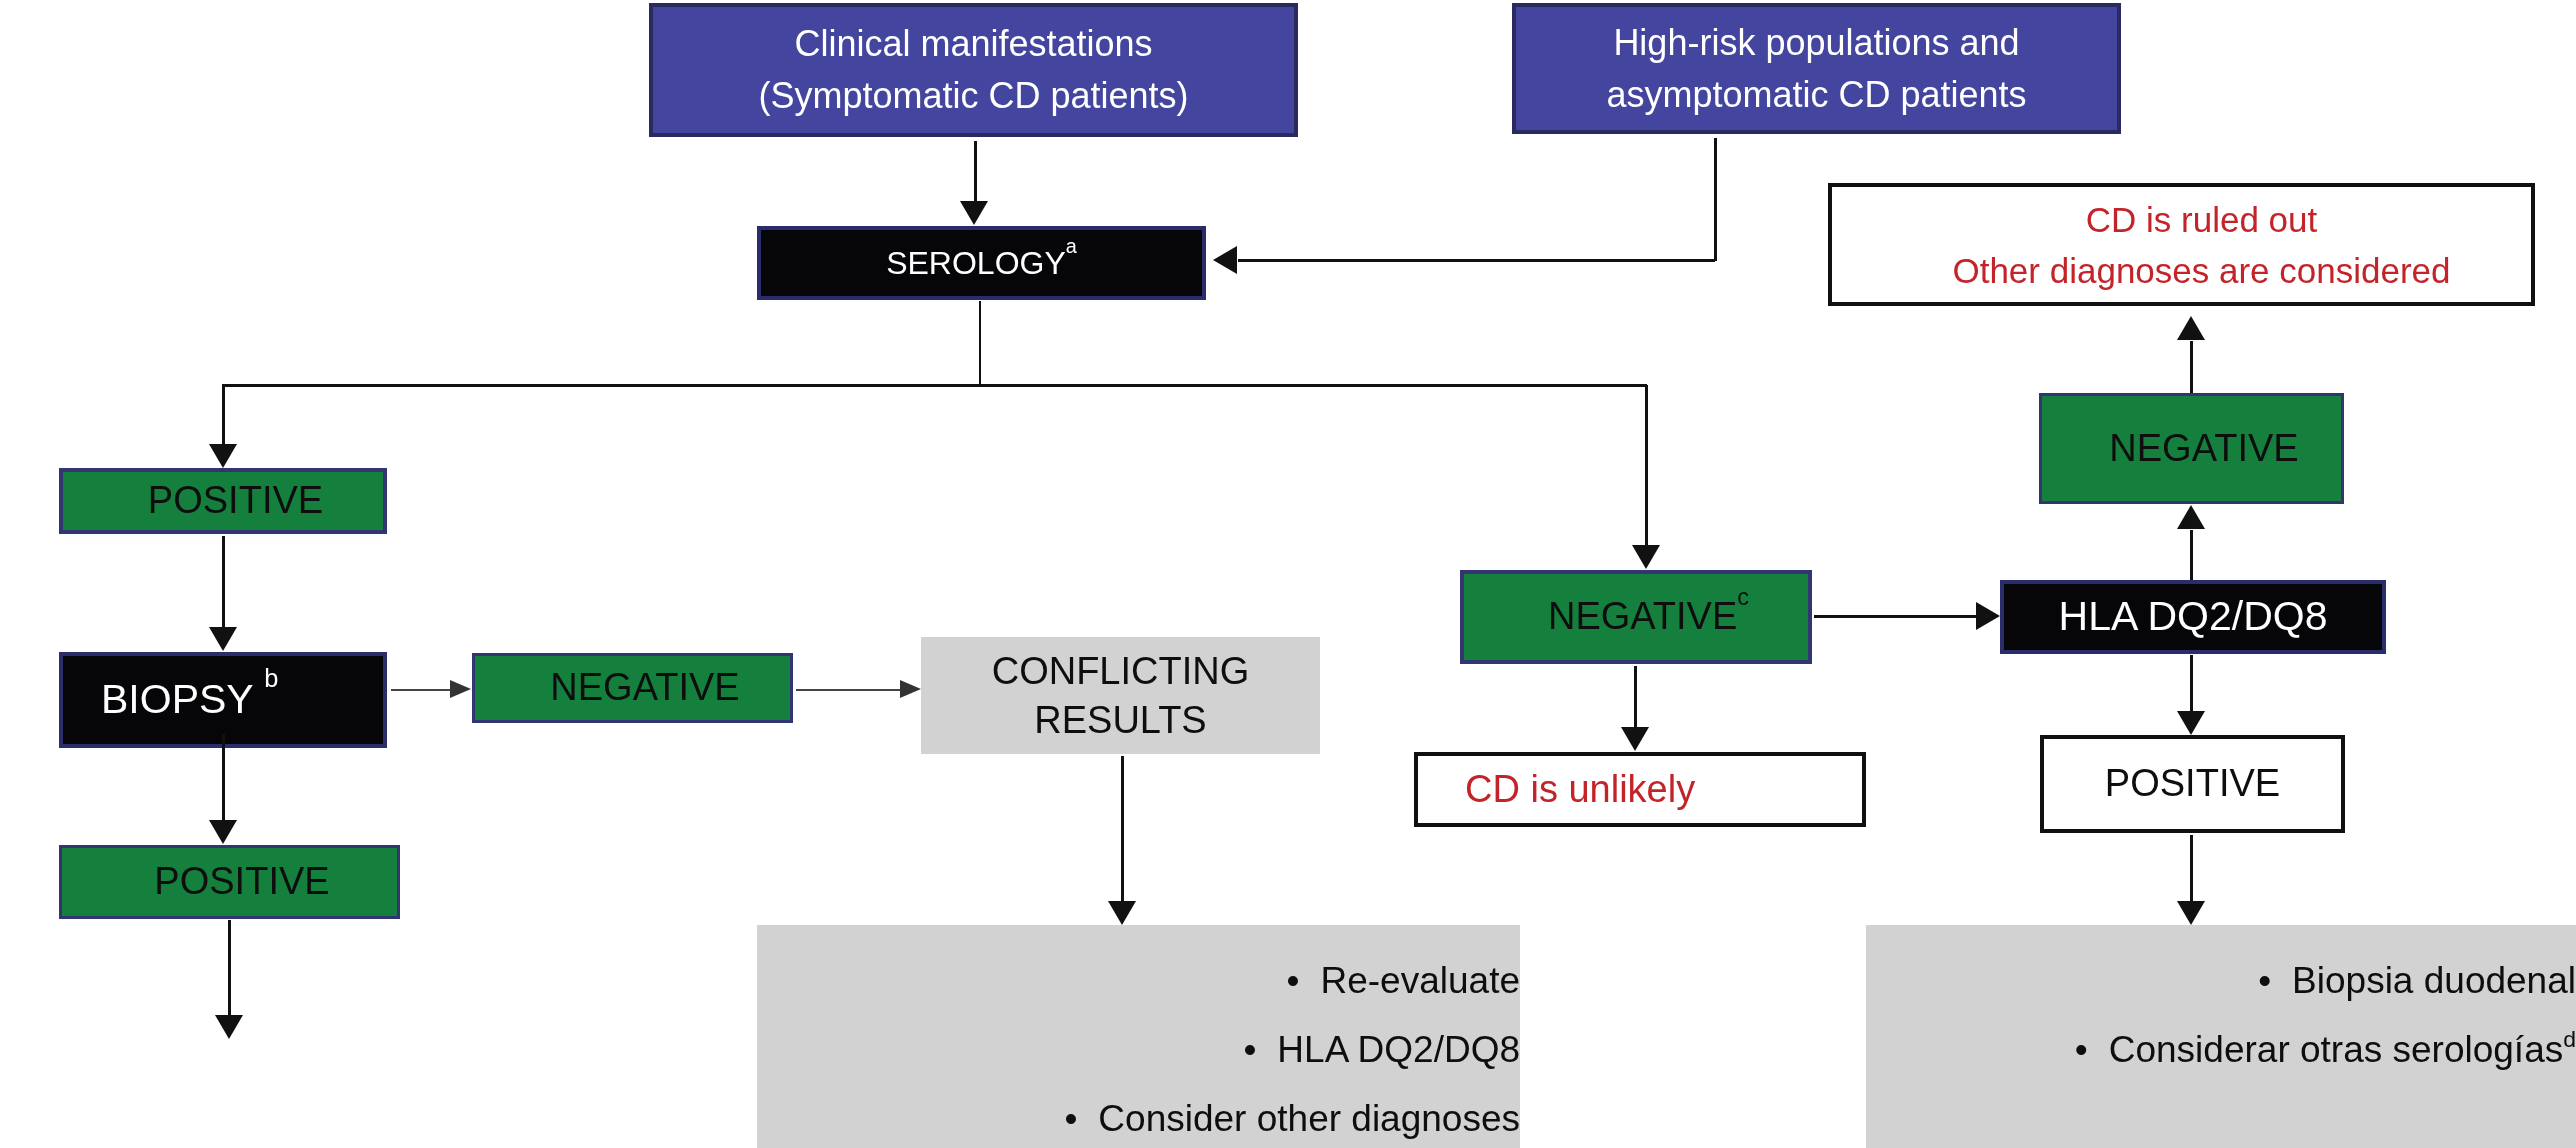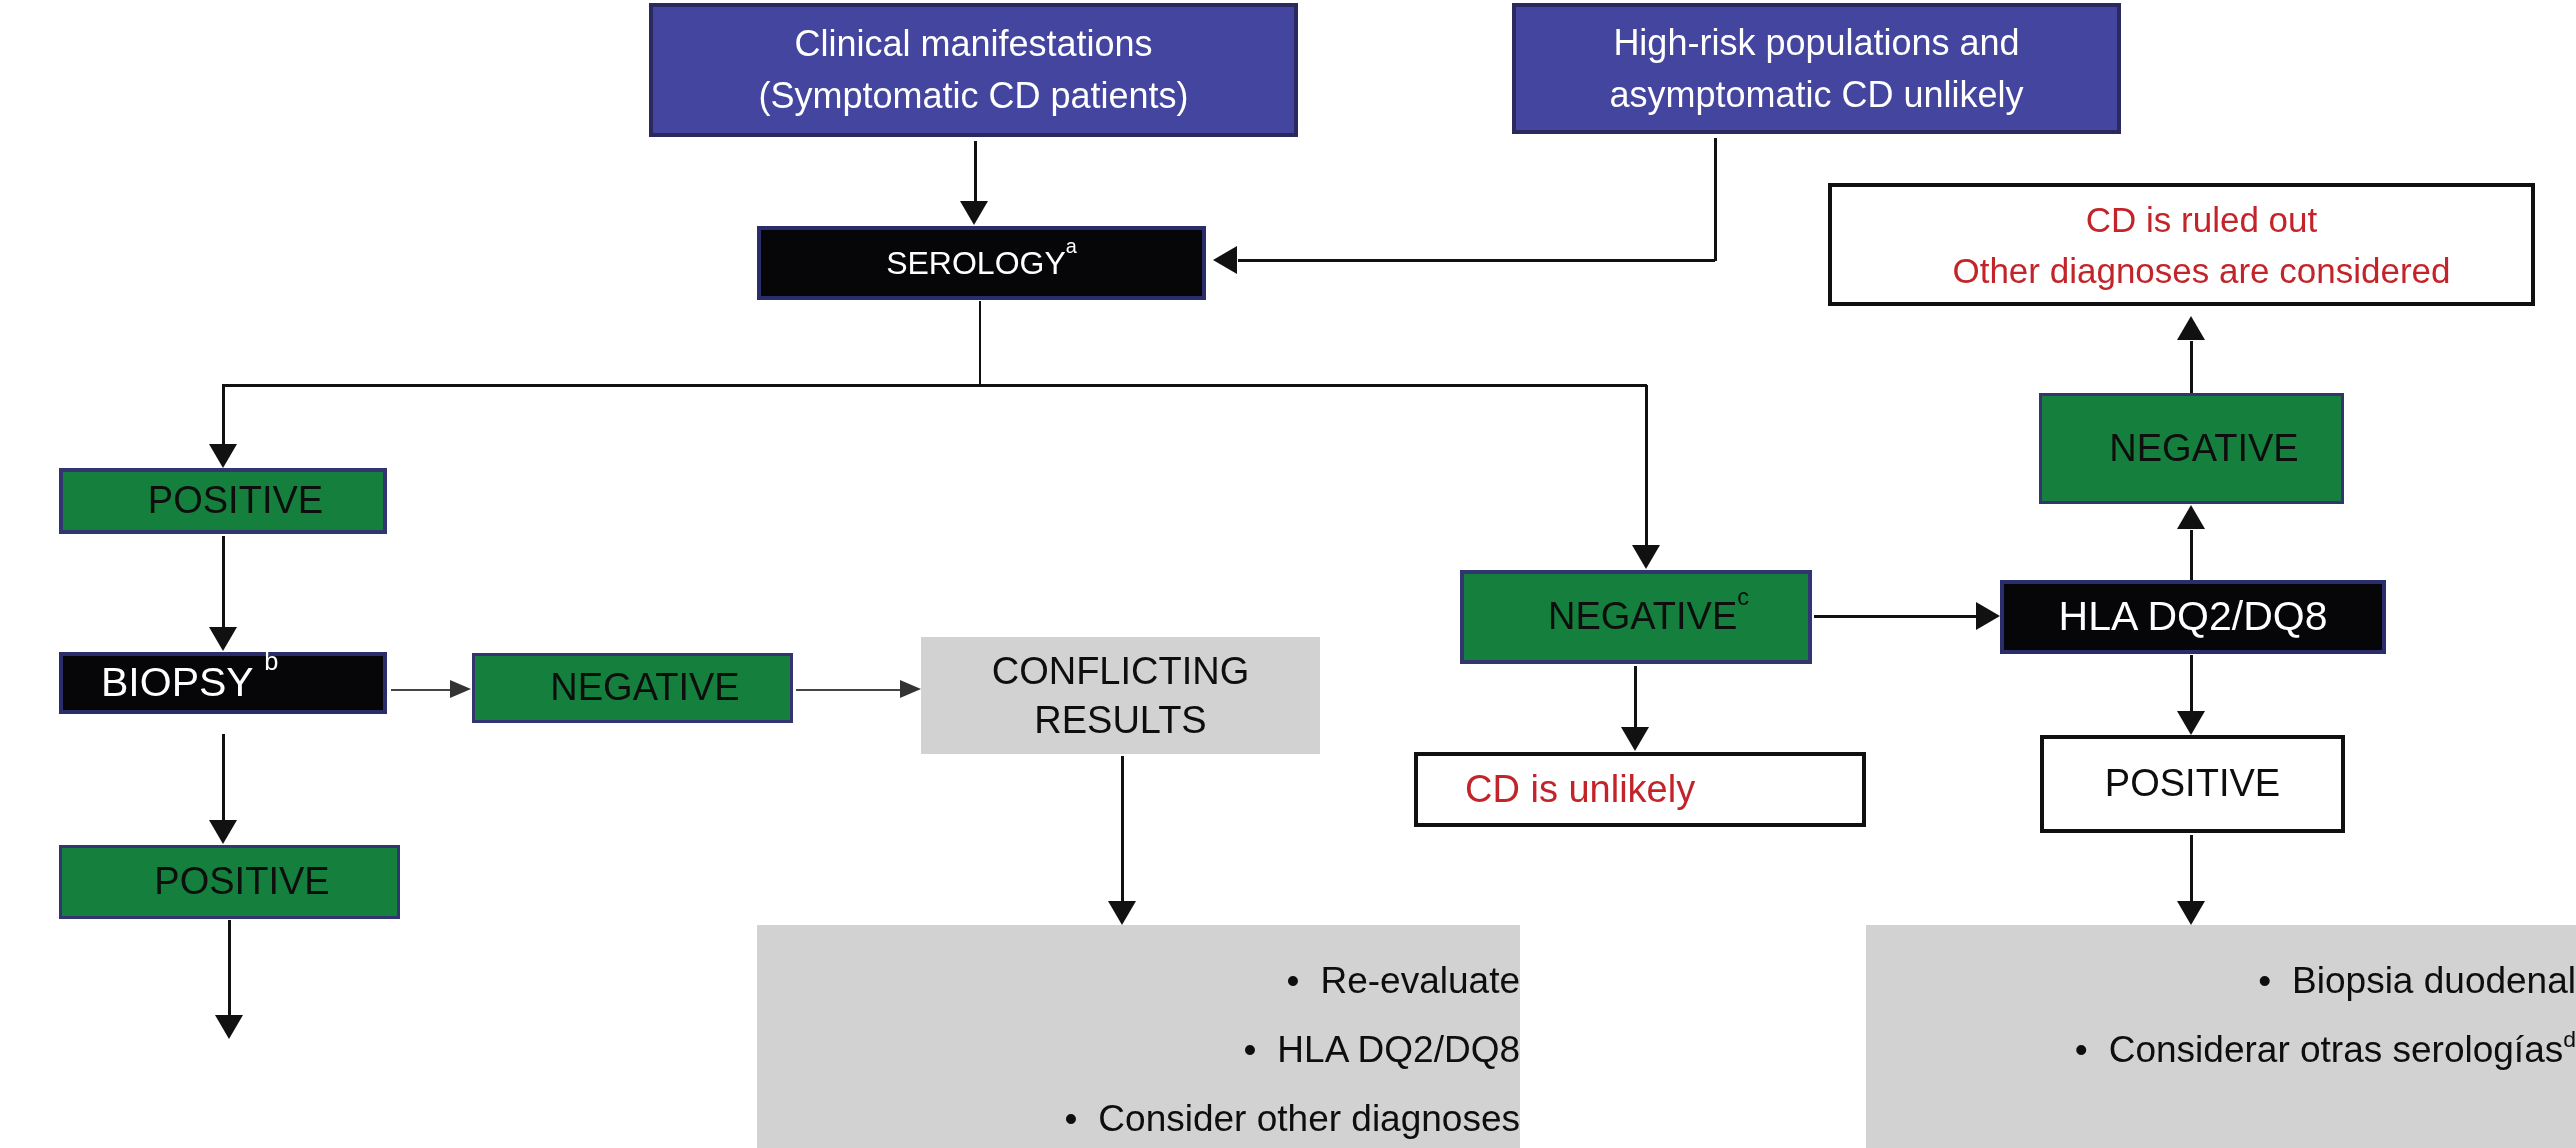--- a/index.html
+++ b/index.html
@@ -44,39 +44,39 @@
 
 <div id="canvas">
 
   <div class="node blue" style="left:649px;top:3.3px;width:649px;height:134px;">
     <div>Clinical manifestations</div>
     <div>(Symptomatic CD patients)</div>
   </div>
 
   <div class="node blue" style="left:1512px;top:3.3px;width:609px;height:131px;">
     <div>High-risk populations and</div>
-    <div>asymptomatic CD unlikely</div>
+    <div>asymptomatic CD patients</div>
   </div>
 
   <div class="node blackbox" style="left:757px;top:226px;width:449px;height:74px;font-size:32px;">
     <div>
       <span>SEROLOGY</span><sup>a</sup>
     </div>
   </div>
 
   <div class="node blackborder redtext" style="left:1828px;top:183px;width:707px;height:123px;font-size:35px;line-height:51px;">
     <div>CD is ruled out</div>
     <div>Other diagnoses are considered</div>
   </div>
 
   <div class="node whitebox" style="left:59px;top:468px;width:328px;height:66px;font-size:38px;border-width:4.1px;">
     <div>POSITIVE</div>
   </div>
 
-  <div class="node blackbox" style="left:59px;top:652px;width:328px;height:62px;font-size:41px;align-items:flex-start;padding-left:38px;">
+  <div class="node blackbox" style="left:59px;top:652px;width:328px;height:96px;font-size:41px;align-items:flex-start;padding-left:38px;">
     <div>
       <span>BIOPSY</span> <sup>b</sup>
     </div>
   </div>
 
   <div class="node whitebox" style="left:472px;top:653px;width:321px;height:70px;font-size:38px;">
     <div>NEGATIVE</div>
   </div>
 
   <div class="node graybox" style="left:921px;top:637px;width:399px;height:117px;font-size:38px;line-height:49px;">

